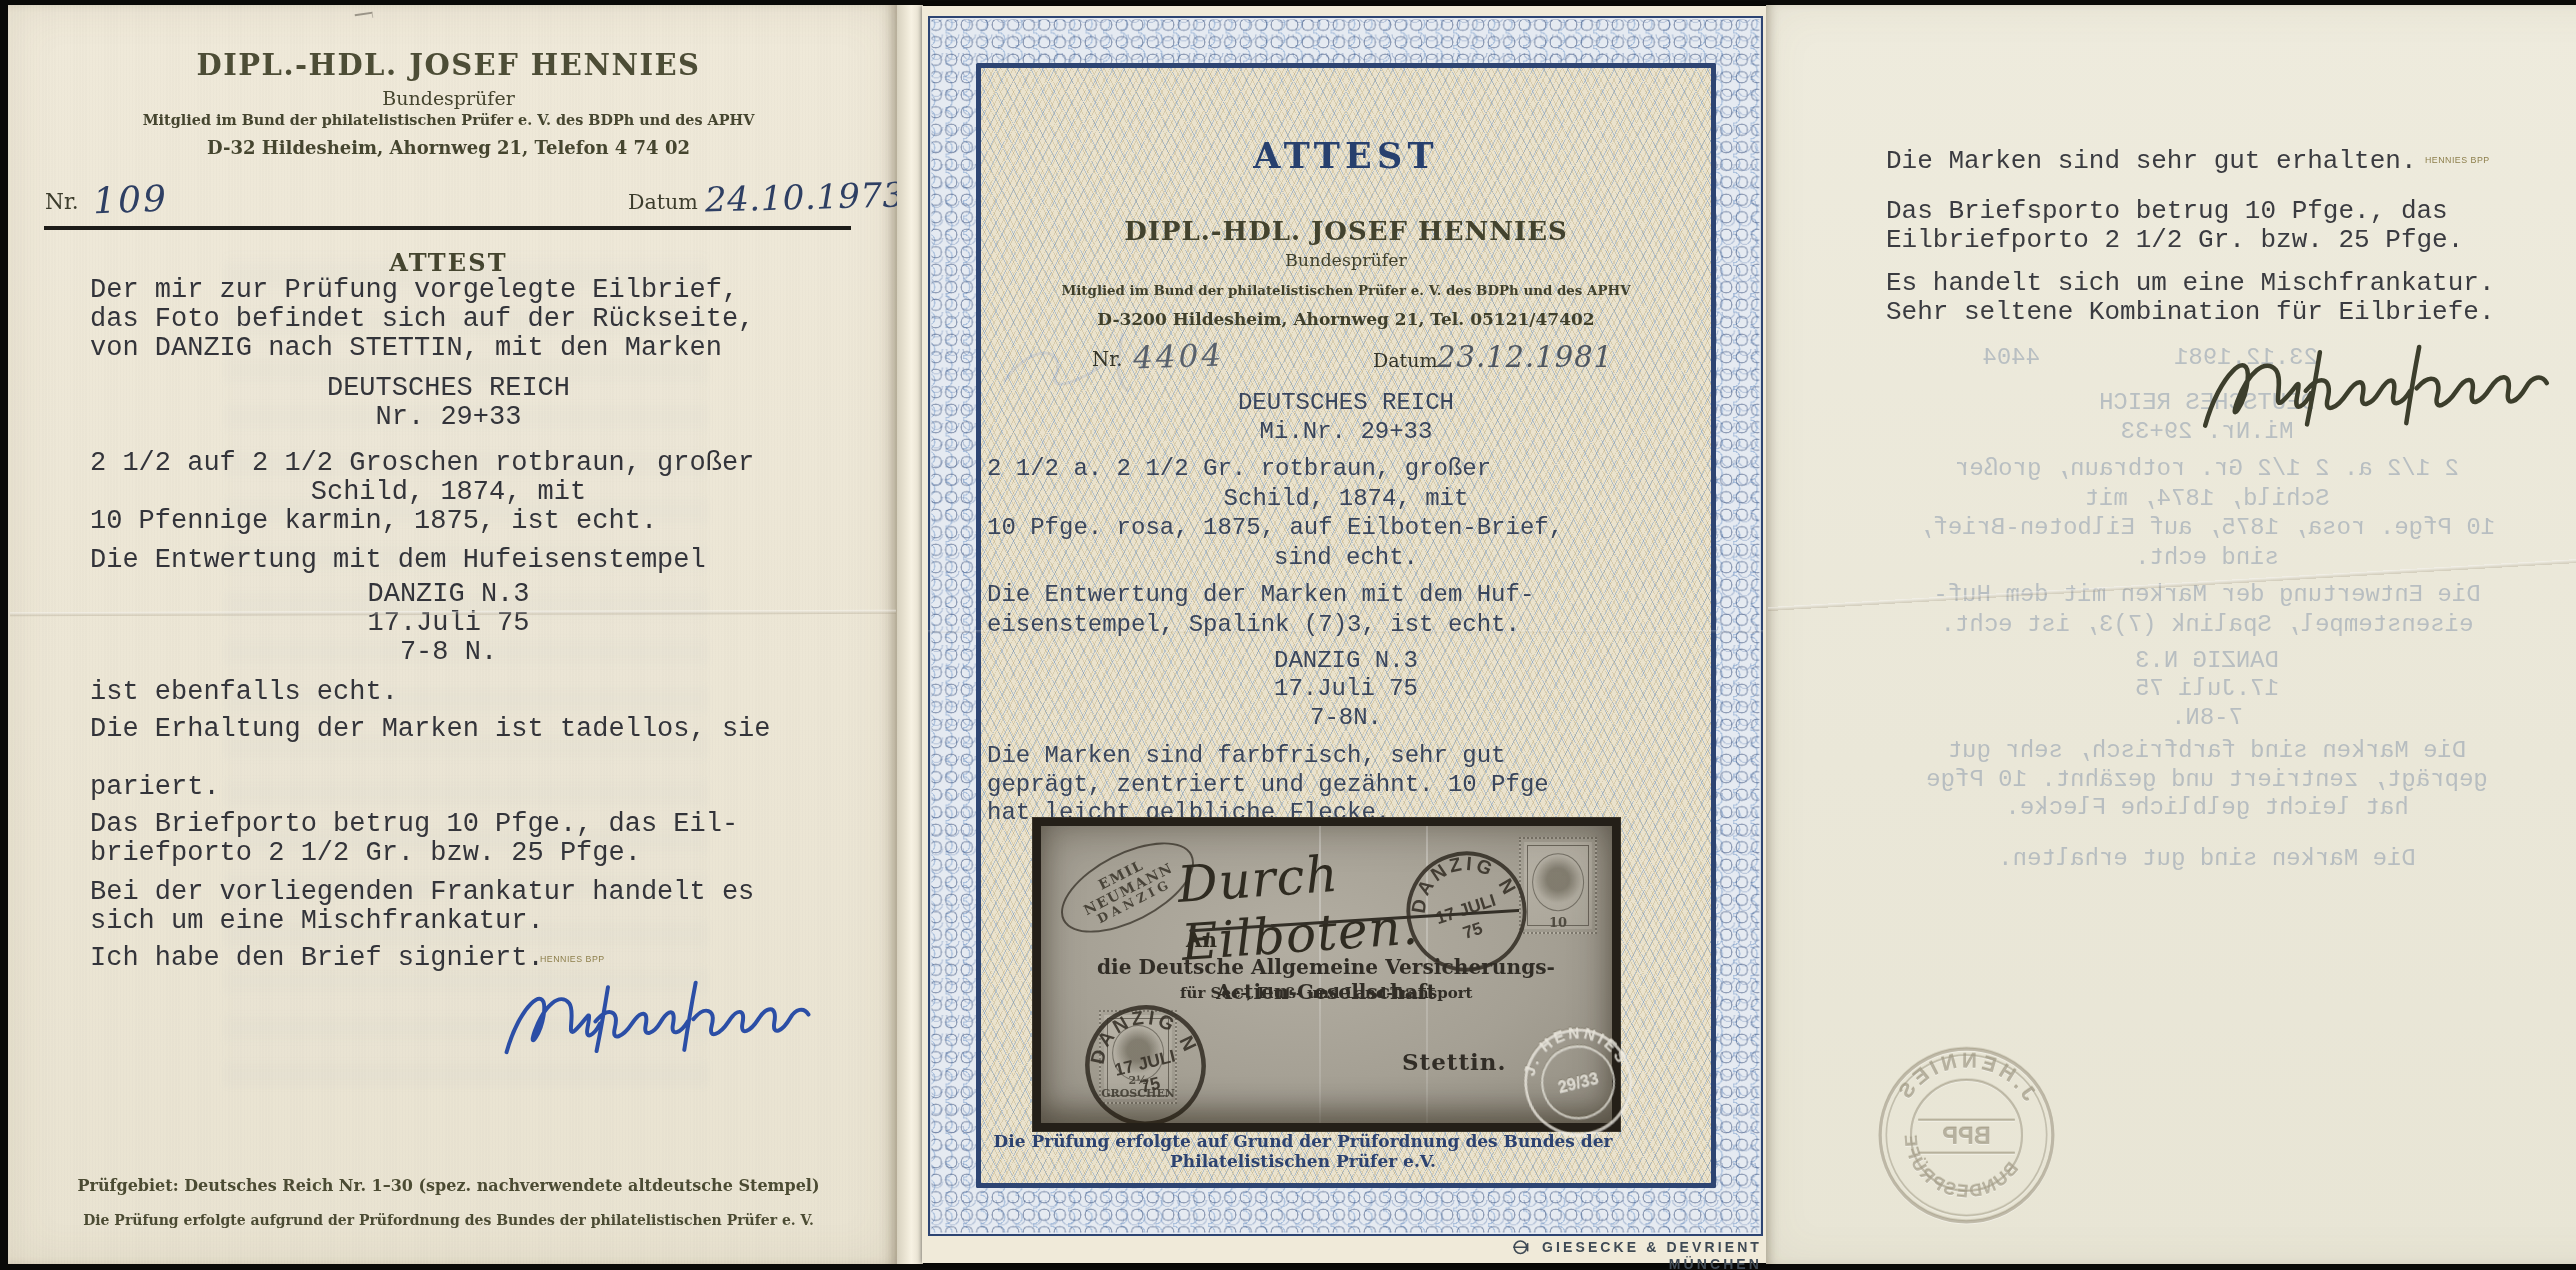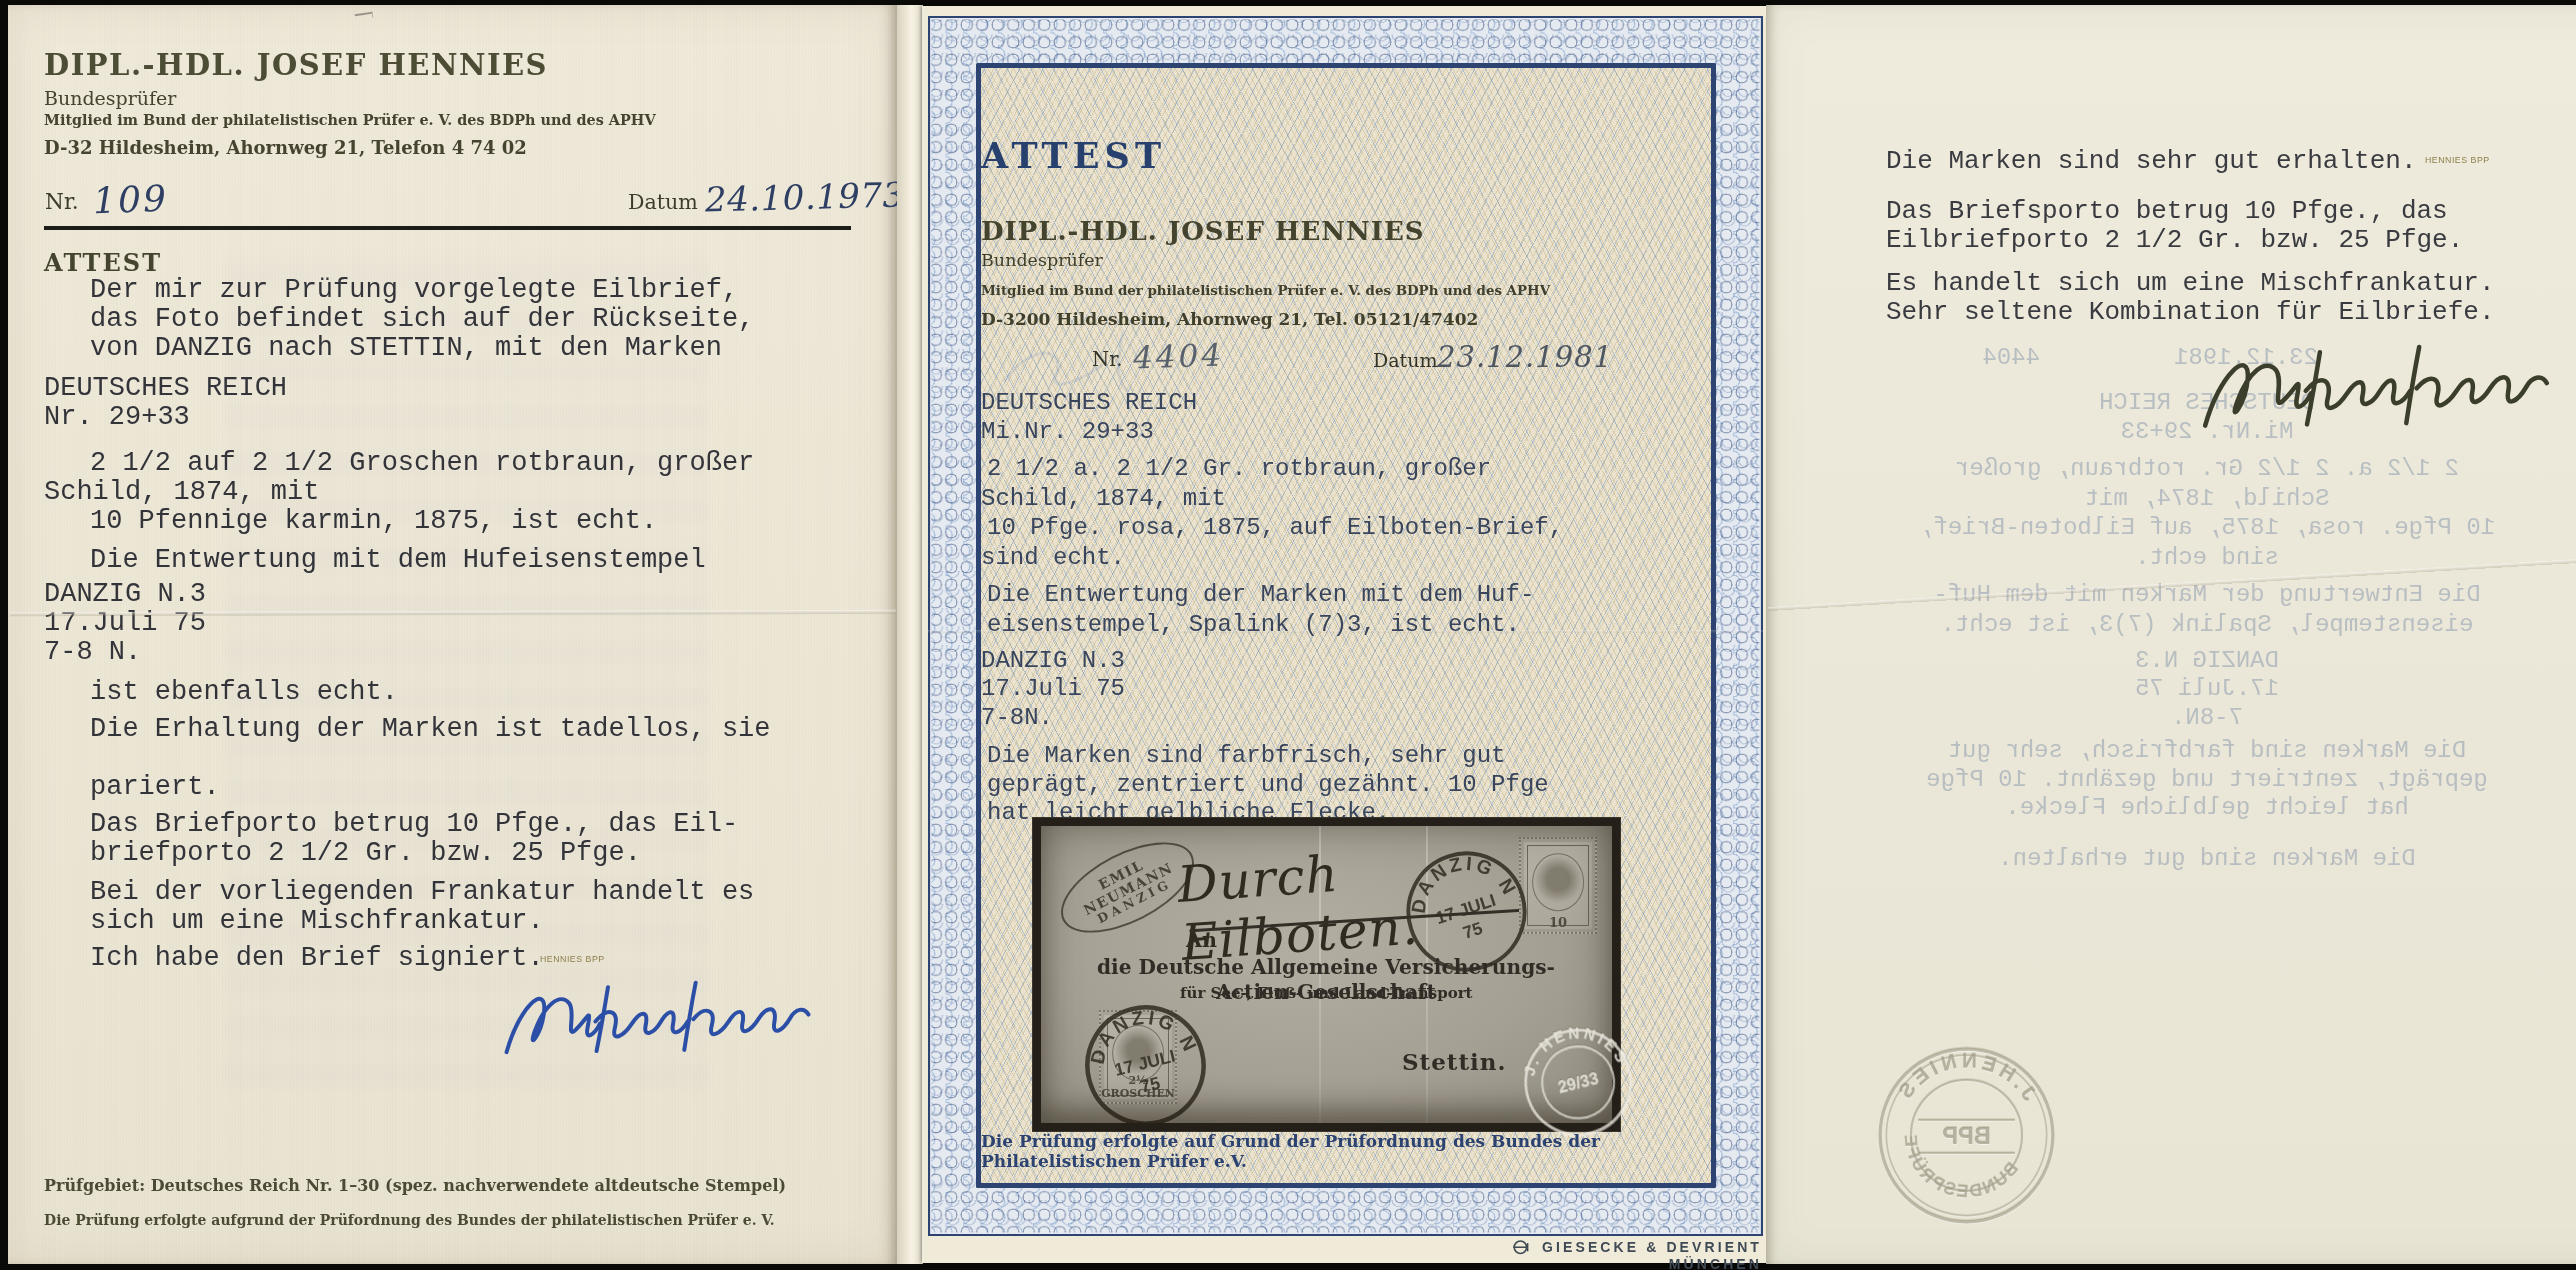--- a/index.html
+++ b/index.html
@@ -33,21 +33,21 @@
   #cert-navy{left:976px;top:63px;width:740px;height:1125px;background:#2d4472;border-radius:1.5px;}
   #cert-field{left:981px;top:68px;width:730px;height:1115px;background-color:#eae2cc;
     background-image:
       repeating-linear-gradient(62deg, rgba(108,148,198,.42) 0 0.8px, transparent 0.8px 10.3px),
       repeating-linear-gradient(-62deg, rgba(108,148,198,.42) 0 0.8px, transparent 0.8px 10.3px),
       repeating-linear-gradient(62deg, rgba(168,148,96,.28) 4.6px 5.4px, transparent 5.4px 10.3px),
       repeating-linear-gradient(-62deg, rgba(168,148,96,.28) 4.6px 5.4px, transparent 5.4px 10.3px),
       repeating-linear-gradient(0deg, rgba(255,255,255,.05) 0 1px, transparent 1px 4.6px);}
   .mono{font-family:"Liberation Mono","DejaVu Sans Mono",monospace;white-space:pre;}
   .hand{font-family:"DejaVu Serif",serif;font-style:italic;}
-  .ctr{}
+  .ctr{text-align:center;}
 
   
   .l-name{left:44px;top:48px;width:809px;font-size:29px;letter-spacing:1.5px;color:#4d4d36;font-weight:bold;}
   .l-role{left:44px;top:87px;width:809px;font-size:19px;color:#45452f;}
   .l-mem{left:44px;top:111px;width:809px;font-size:14.4px;color:#45452f;font-weight:bold;}
   .l-addr{left:44px;top:137px;width:809px;font-size:18px;color:#45452f;font-weight:bold;}
   .l-nr-label{left:45px;top:189px;font-size:21.6px;color:#3c3c2c;}
   .l-nr-val{left:93px;top:179px;font-size:36px;color:#2e3f63;transform:rotate(-2deg);letter-spacing:2.1px;}
   .l-dat-label{left:628px;top:190px;font-size:20.6px;color:#3c3c2c;}
   .l-dat-val{left:705px;top:177px;font-size:34px;color:#2e3f63;transform:rotate(-1.5deg);letter-spacing:0.5px;}

